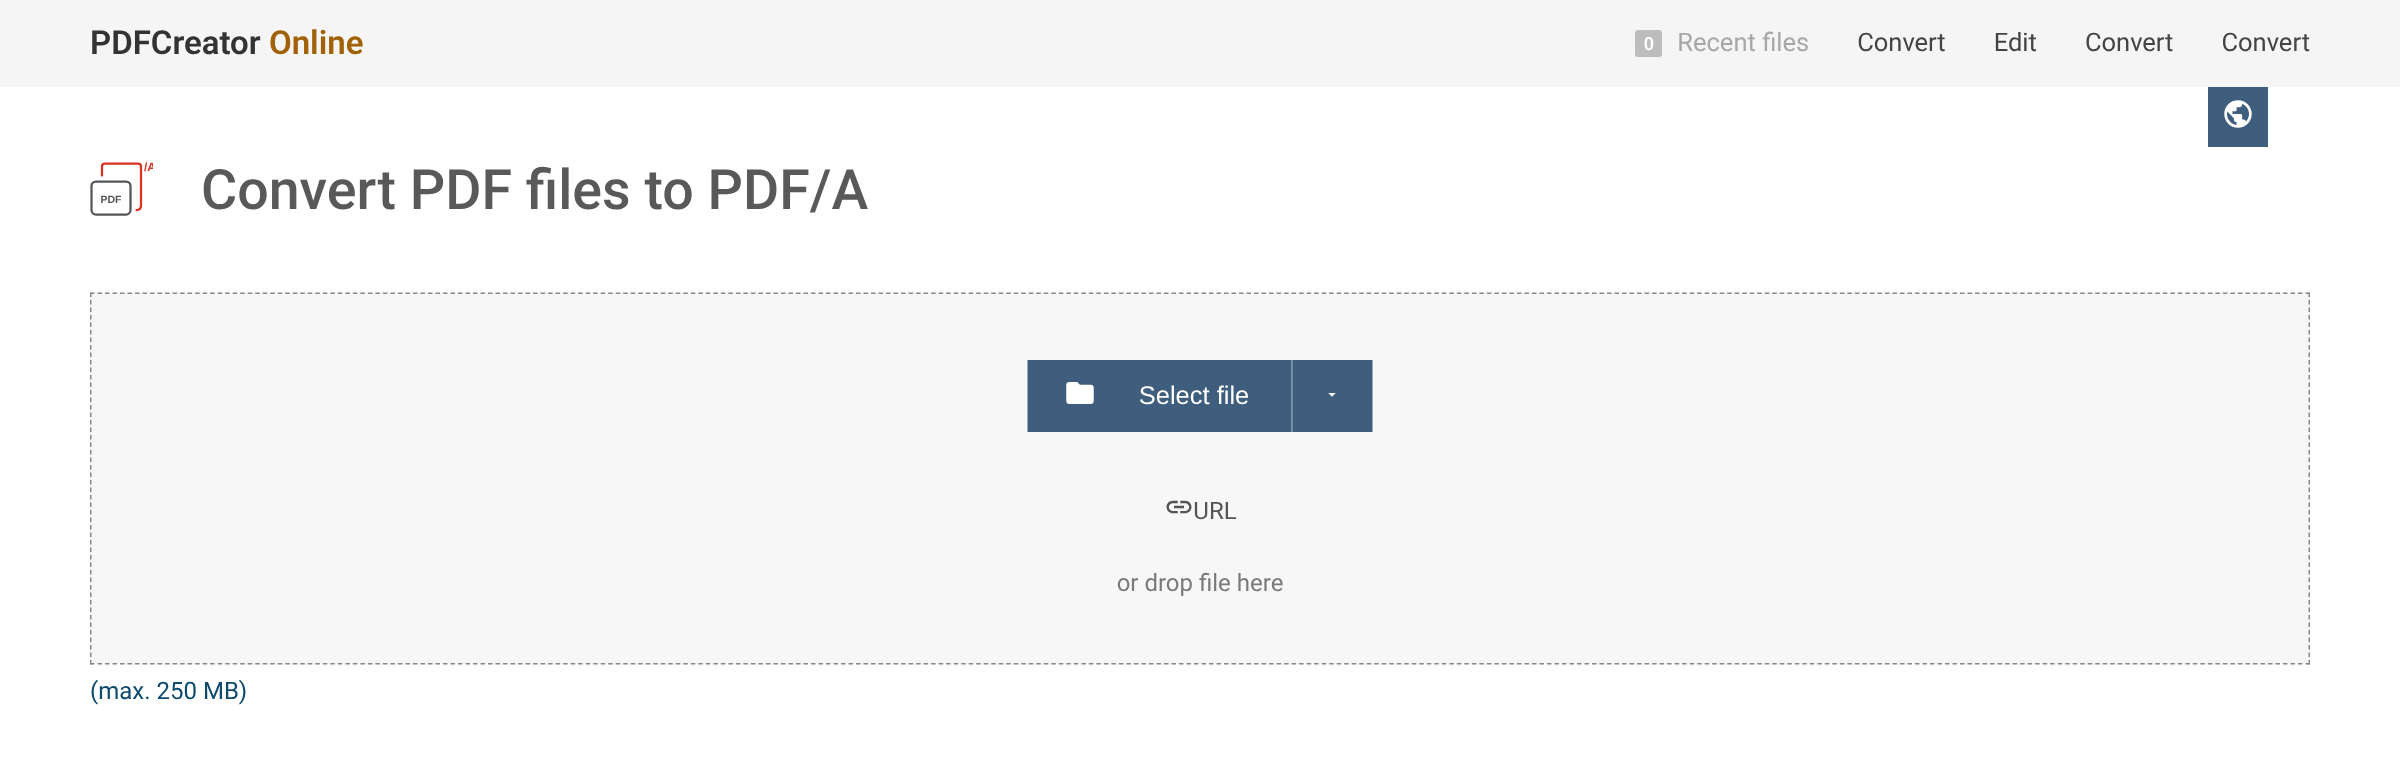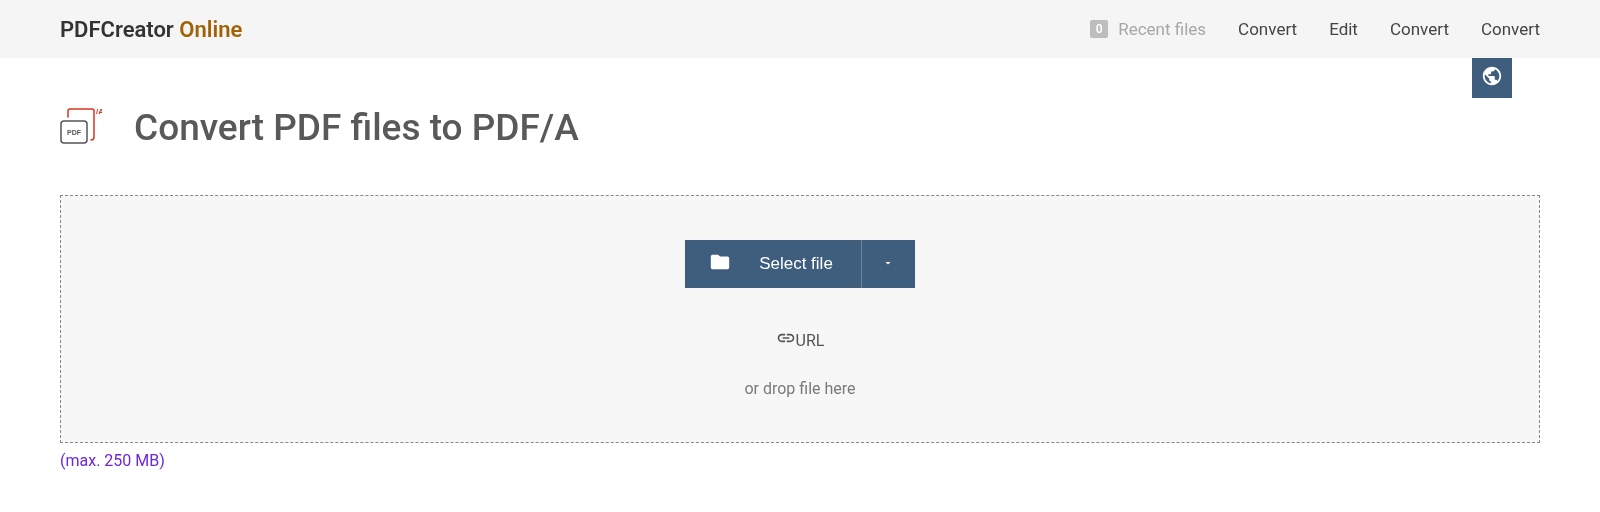--- a/index.html
+++ b/index.html
@@ -140,21 +140,21 @@
       cursor: pointer;
     }
     .url-row svg { fill: #555; }
     .drop-text {
       margin-top: 27px;
       color: #7a7a7a;
       font-size: 16px;
     }
     .max-text {
       margin-top: 8px;
-      color: #6d28d9;
+      color: #0c4a6e;
       font-size: 16px;
     }
   </style>
 </head>
 <body>
 
 <div class="header">
   <div class="logo">
     <span>PDFCreator </span><span class="logo-online">Online</span>
   </div>

